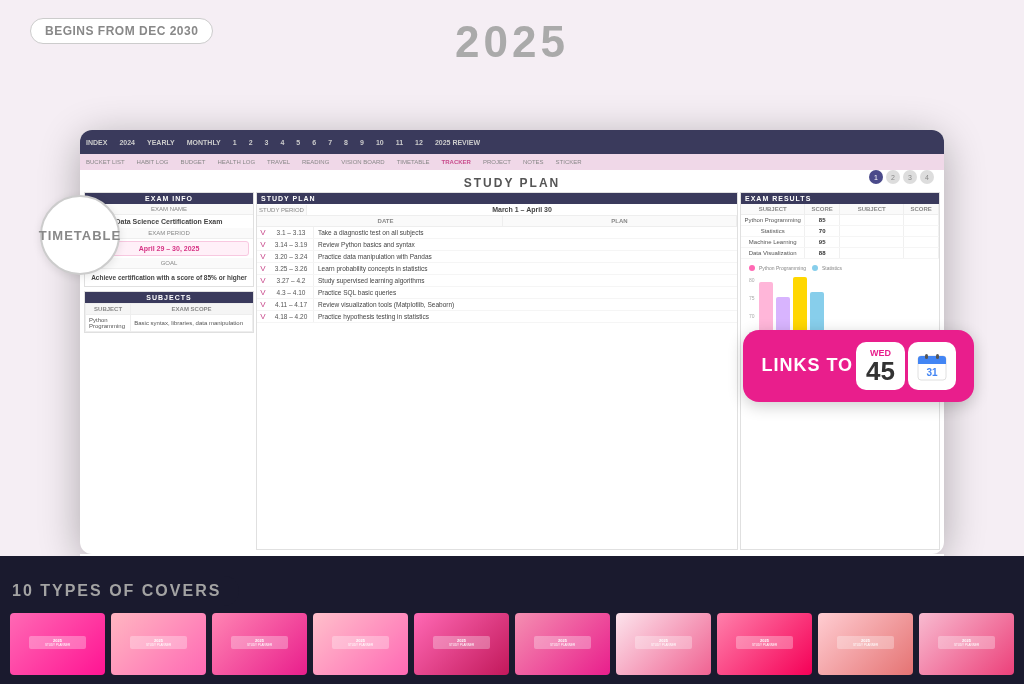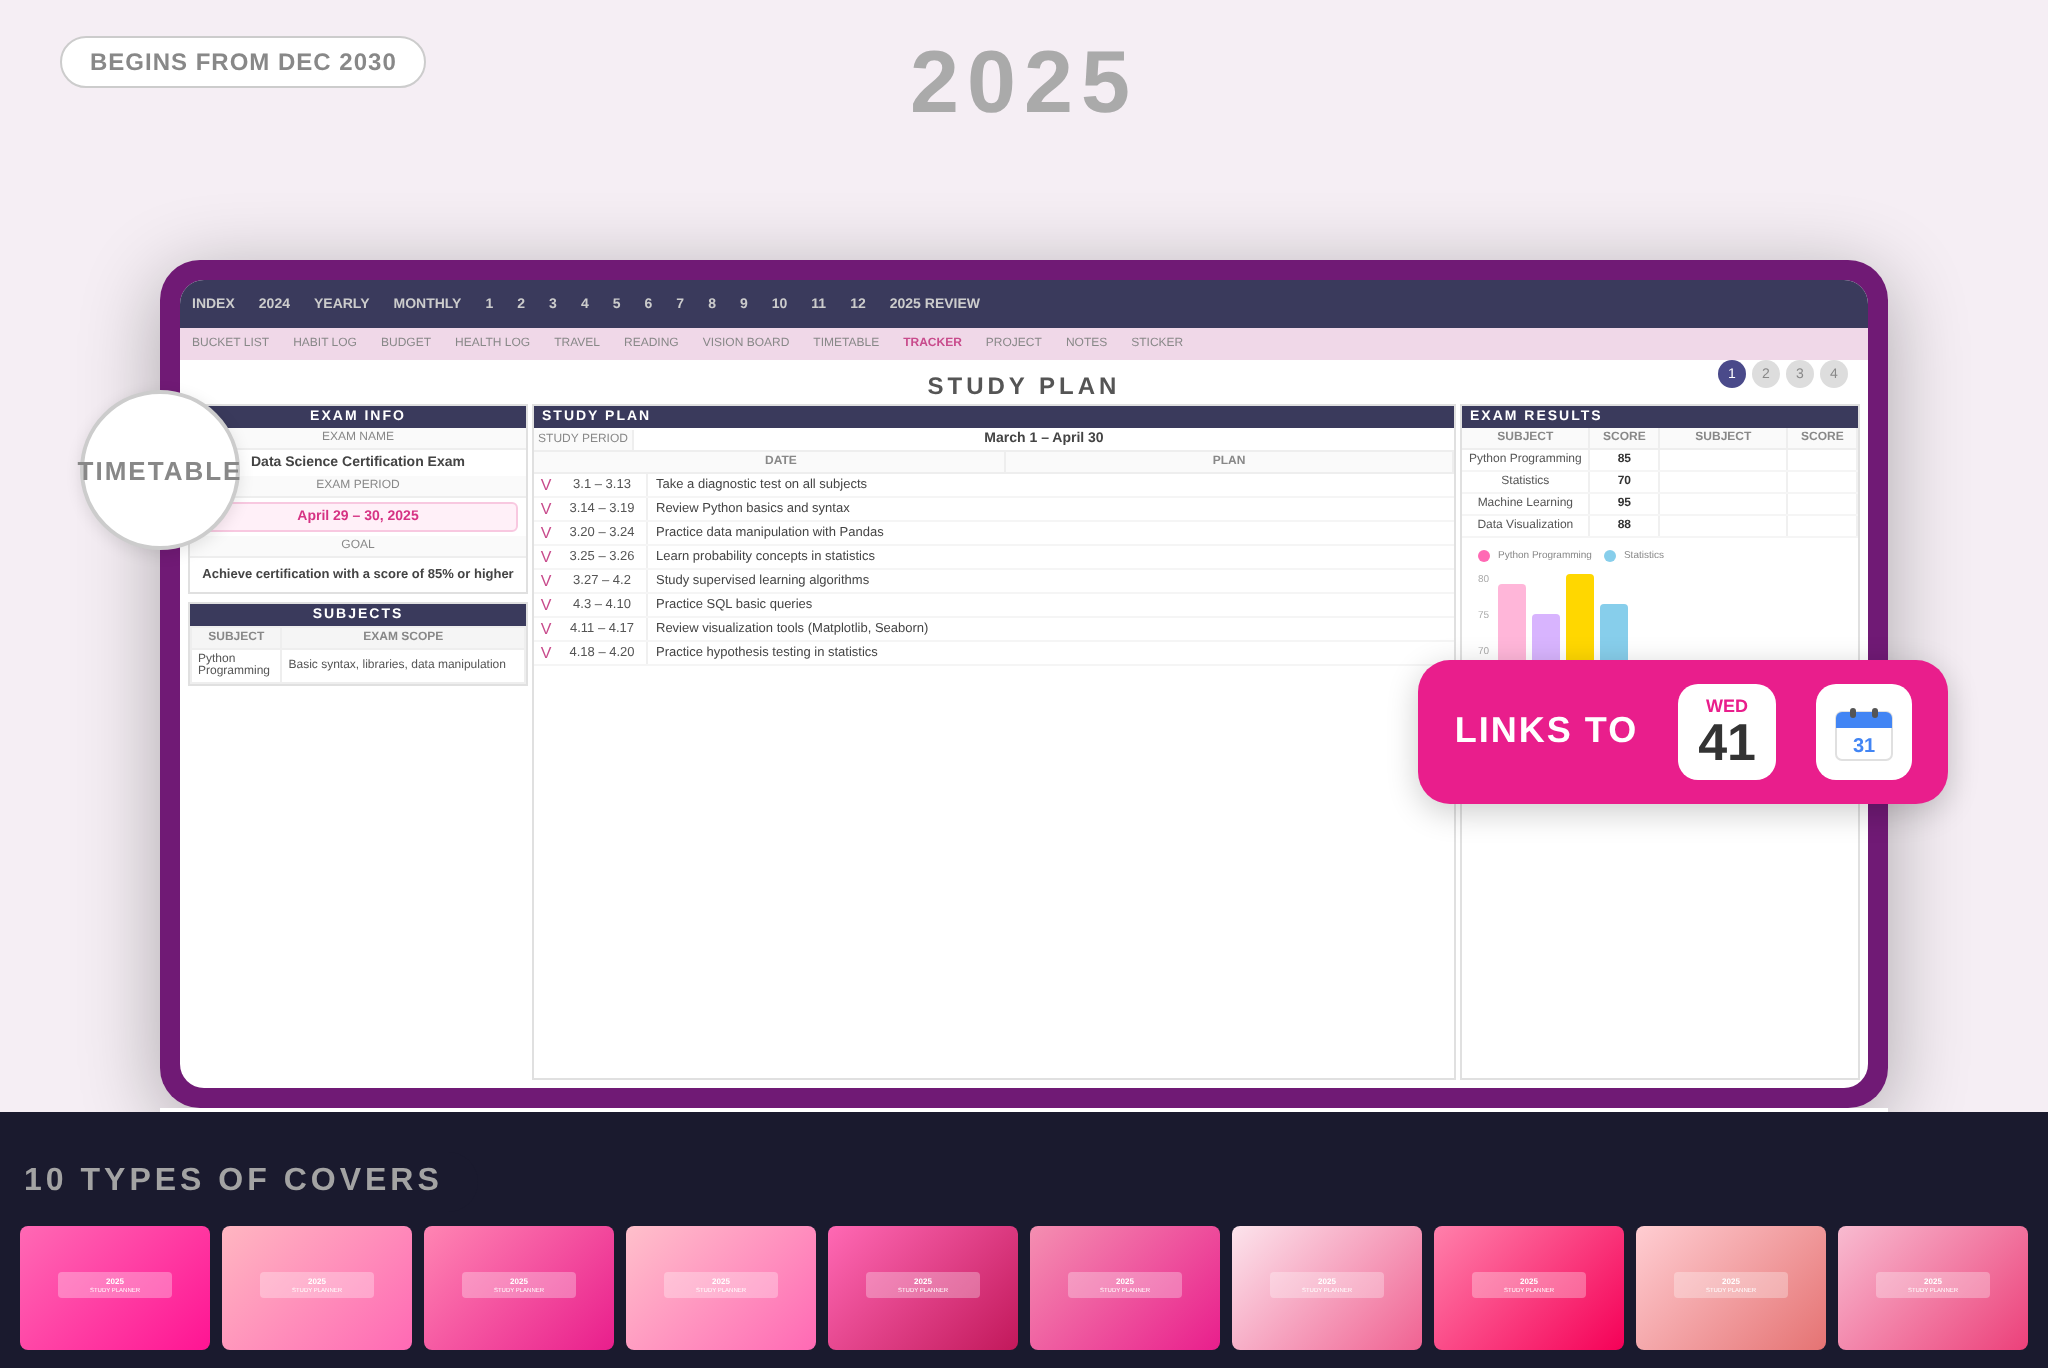--- a/index.html
+++ b/index.html
@@ -46,23 +46,22 @@
       line-height: 1.2;
     }
 
     
     .tablet-wrapper {
       position: absolute;
       top: 130px;
       left: 80px;
       right: 80px;
       bottom: 130px;
-      background: #701a75;
+      background: #737373;
       border-radius: 20px;
-      padding: 10px;
       box-shadow: 0 8px 40px rgba(0,0,0,0.3);
     }
     .tablet-screen {
       width: 100%;
       height: 100%;
       background: #fff;
       border-radius: 12px;
       overflow: hidden;
       position: relative;
     }
@@ -343,21 +342,21 @@
     
     .calendar-badge {
       position: absolute;
       right: 50px;
       top: 330px;
       background: #e91e8c;
       border-radius: 16px;
       padding: 12px 18px;
       display: flex;
       align-items: center;
-      gap: 20px;
+      gap: 3px;
       z-index: 10;
       box-shadow: 0 4px 16px rgba(0,0,0,0.2);
     }
     .calendar-text {
       color: white;
       font-size: 18px;
       font-weight: 900;
       letter-spacing: 1px;
       line-height: 1.2;
     }
@@ -687,21 +686,21 @@
     </div>
   </div>
 </div>
 
 <div class="calendar-badge">
   <div class="calendar-text">
     <div>LINKS TO</div>
   </div>
   <div class="cal-icon-wed">
     <div class="cal-wed-label">WED</div>
-    <div class="cal-wed-num">41</div>
+    <div class="cal-wed-num">45</div>
   </div>
   <div class="cal-google">
 
     <svg width="32" height="32" viewBox="0 0 32 32">
       <rect x="2" y="6" width="28" height="24" rx="3" fill="white" stroke="#e0e0e0" stroke-width="1"></rect>
       <rect x="2" y="6" width="28" height="8" rx="3" fill="#4285f4"></rect>
       <rect x="2" y="10" width="28" height="4" fill="#4285f4"></rect>
       <text x="16" y="26" text-anchor="middle" font-size="10" font-weight="bold" fill="#4285f4">31</text>
       <rect x="9" y="4" width="3" height="5" rx="1.5" fill="#555"></rect>
       <rect x="20" y="4" width="3" height="5" rx="1.5" fill="#555"></rect>

